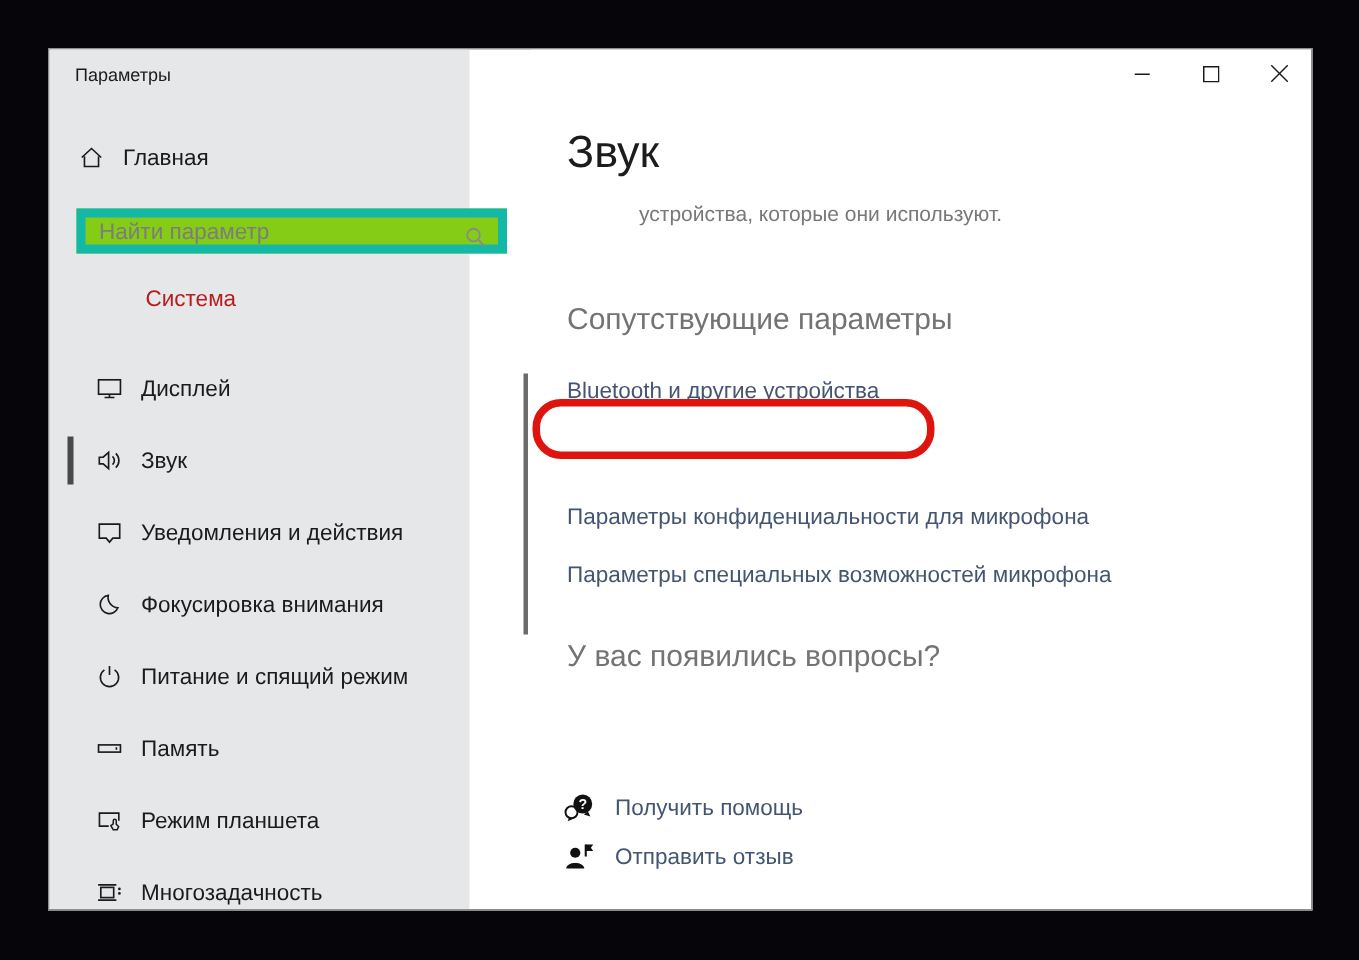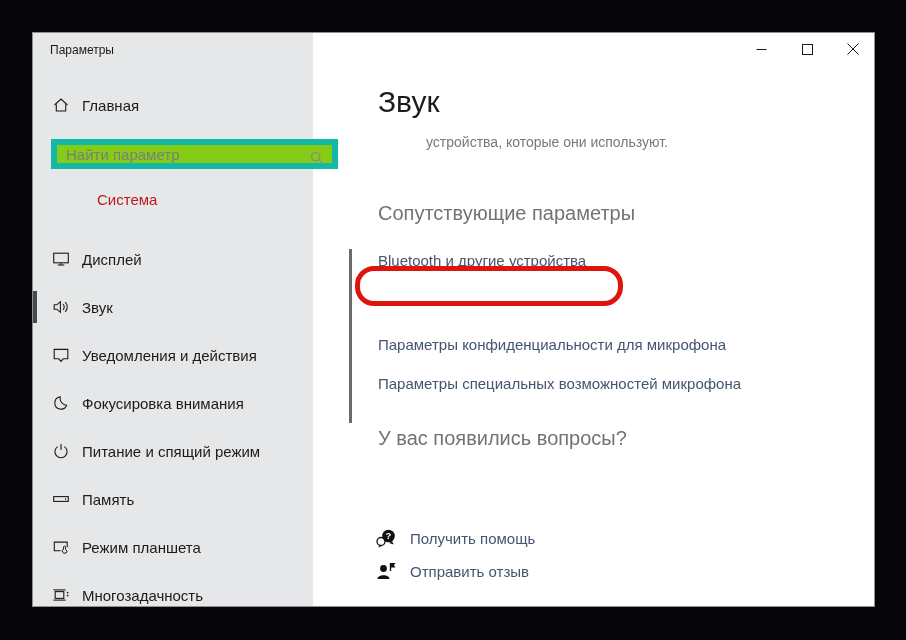--- a/index.html
+++ b/index.html
@@ -38,21 +38,21 @@
     border:none;outline:none;background:transparent;
     font-family:inherit;font-size:15px;color:#1b1b1b;
     padding:0 30px 0 9px;box-sizing:border-box;
   }
   .search-box input::placeholder{color:#7d7d7d;opacity:1;}
   .search-icon{position:absolute;right:7px;top:5px;width:16px;height:16px;}
   .section-label{
     position:absolute;left:32px;top:158px;
     font-size:15px;color:#b91c1c;white-space:nowrap;margin-left:32px;
   }
-  .nav{position:absolute;left:0;top:202px;width:100%;}
+  .nav{position:absolute;left:12px;top:202px;width:100%;}
   .nav-item{
     position:relative;height:48px;display:flex;align-items:center;
     gap:12px;padding-left:19px;cursor:default;
   }
   .nav-item .label{font-size:15px;color:#1b1b1b;white-space:nowrap;}
   .nav-item.selected::before{
     content:"";position:absolute;left:0;top:8px;width:4px;height:32px;
     background:#48494d;
   }
   .scroll-thumb{

